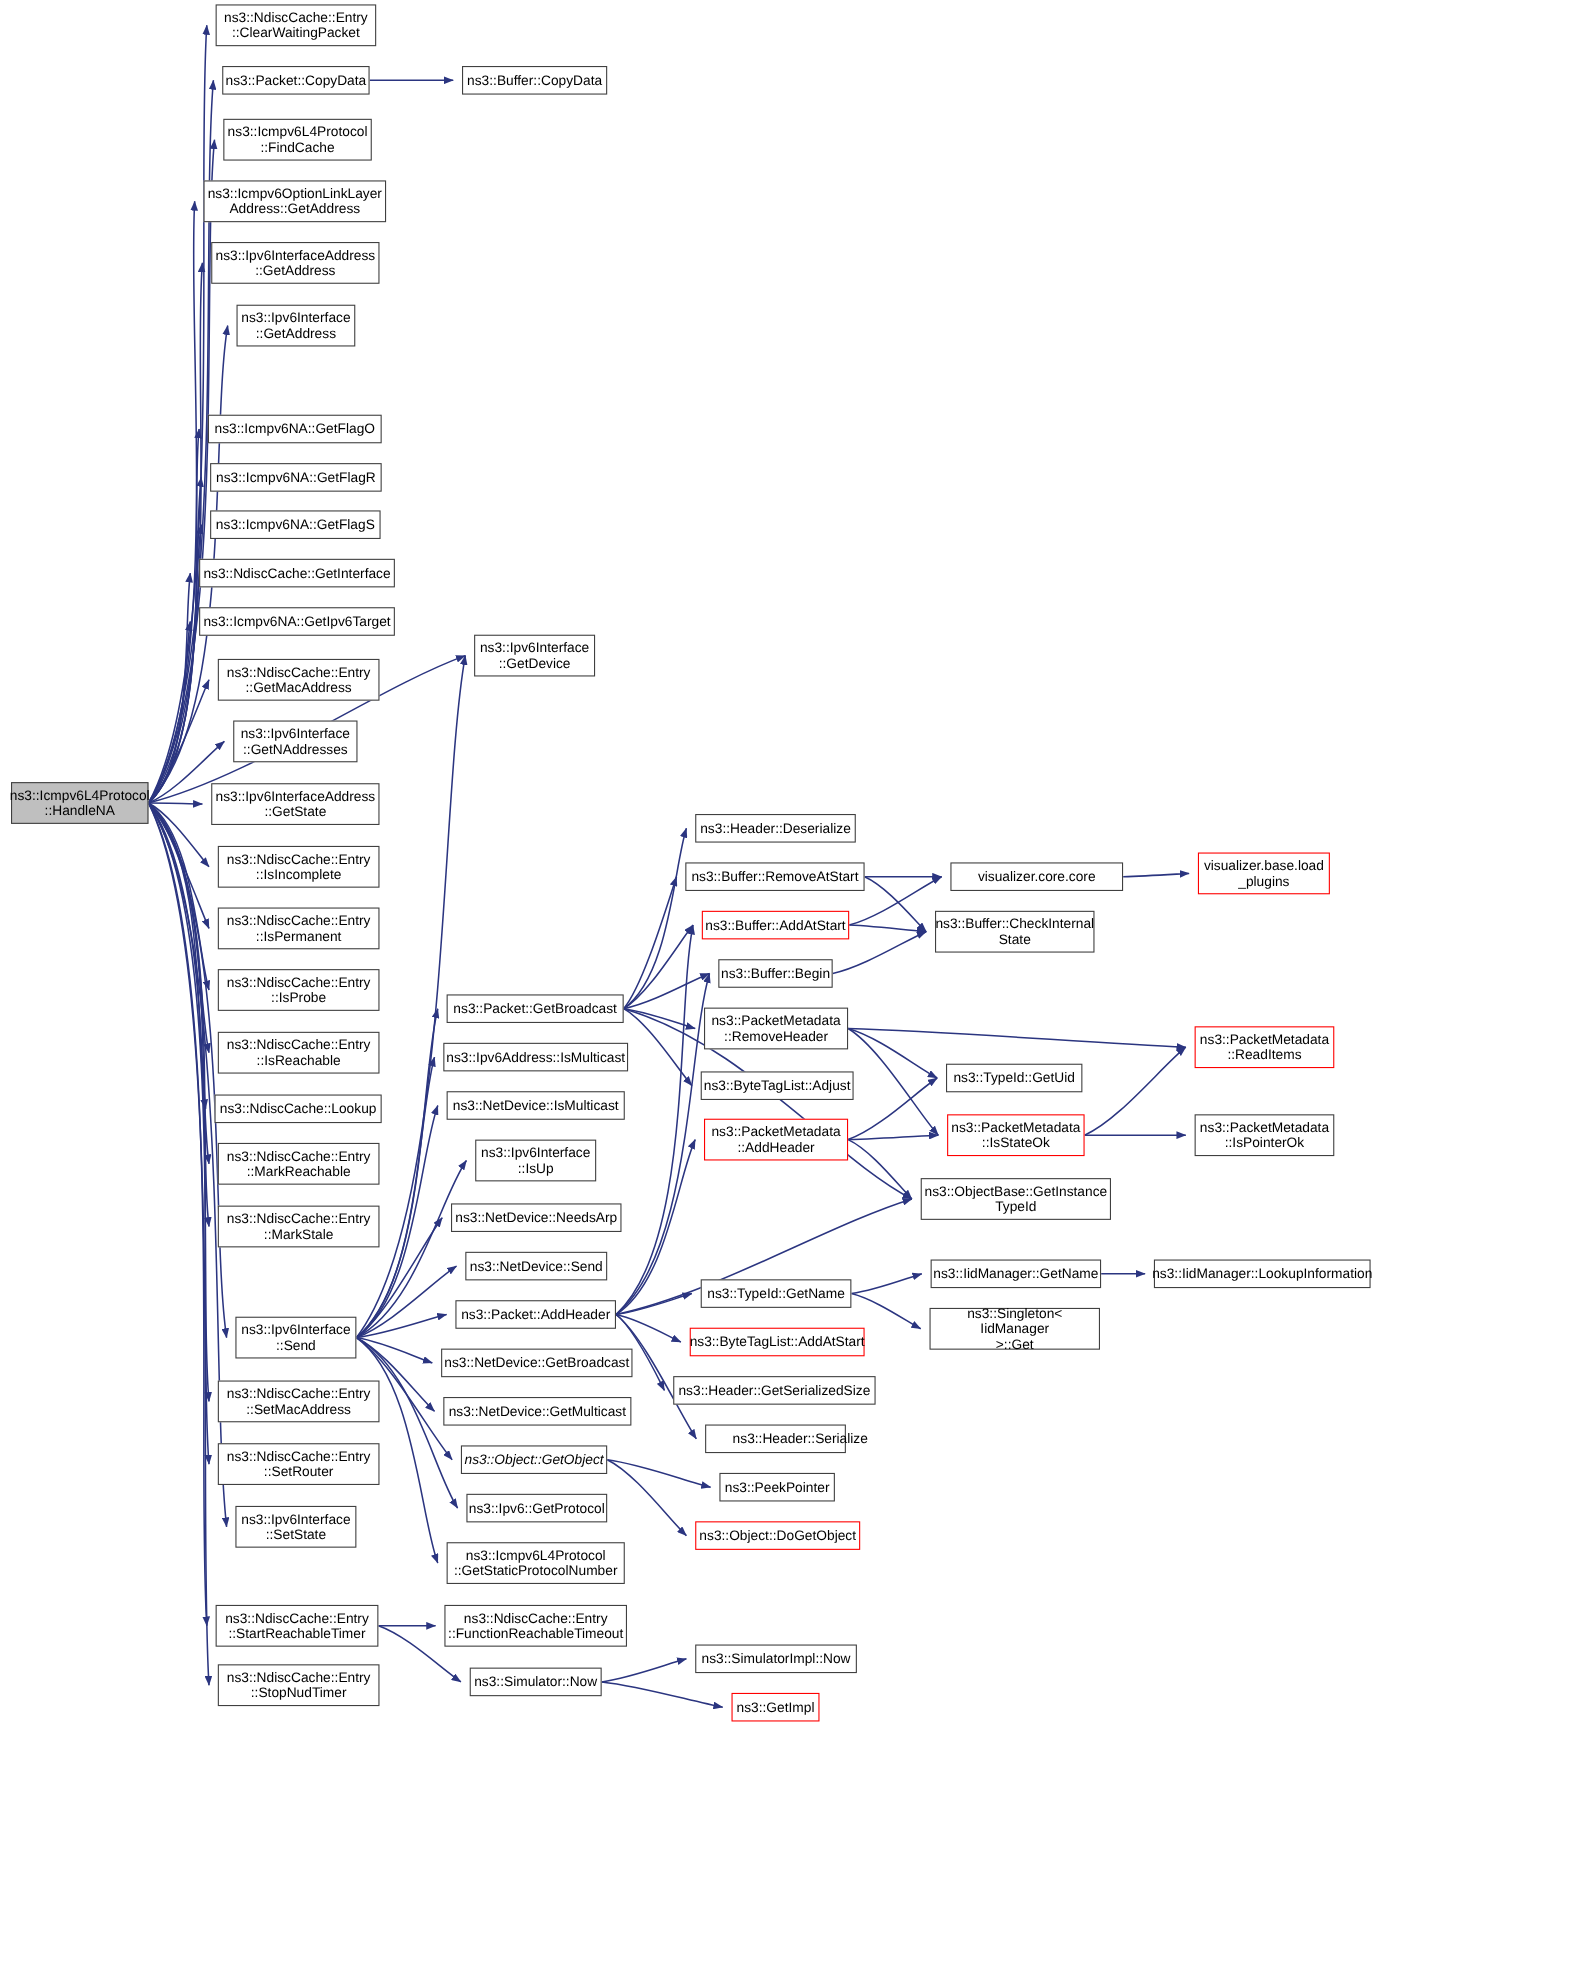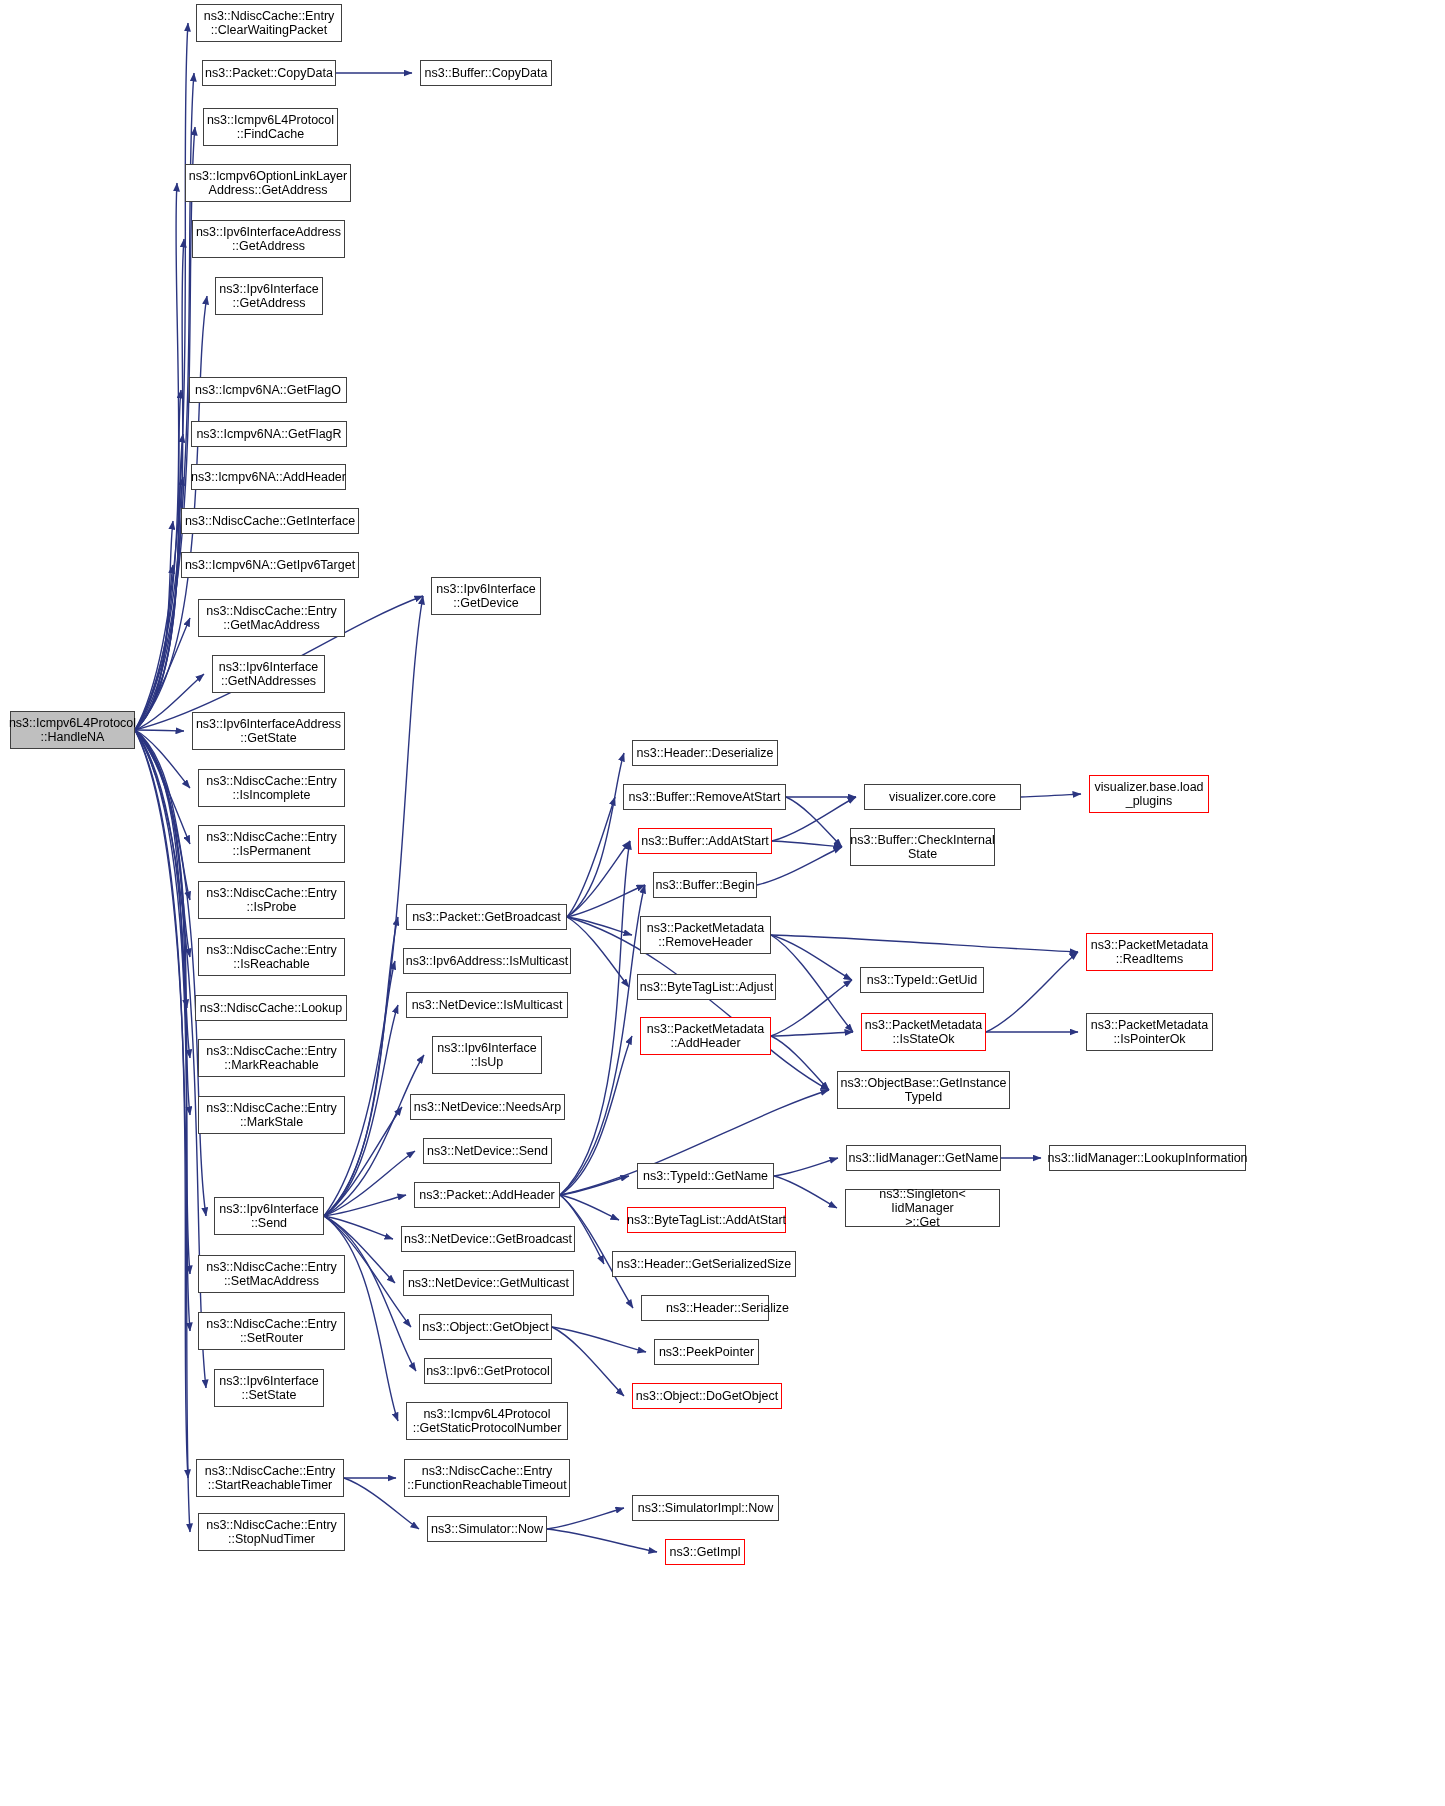--- a/index.html
+++ b/index.html
@@ -115,21 +115,21 @@
       <div class="node" style="left: 203px; top: 108px; width: 135px; height: 38px;">ns3::Icmpv6L4Protocol
 ::FindCache</div>
       <div class="node" style="left: 185px; top: 164px; width: 166px; height: 38px;">ns3::Icmpv6OptionLinkLayer
 Address::GetAddress</div>
       <div class="node" style="left: 192px; top: 220px; width: 153px; height: 38px;">ns3::Ipv6InterfaceAddress
 ::GetAddress</div>
       <div class="node" style="left: 215px; top: 277px; width: 108px; height: 38px;">ns3::Ipv6Interface
 ::GetAddress</div>
       <div class="node" style="left: 189px; top: 377px; width: 158px; height: 26px;">ns3::Icmpv6NA::GetFlagO</div>
       <div class="node" style="left: 191px; top: 421px; width: 156px; height: 26px;">ns3::Icmpv6NA::GetFlagR</div>
-      <div class="node" style="left: 191px; top: 464px; width: 155px; height: 26px;">ns3::Icmpv6NA::AddHeader</div>
+      <div class="node" style="left: 191px; top: 464px; width: 155px; height: 26px;">ns3::Icmpv6NA::GetFlagS</div>
       <div class="node" style="left: 181px; top: 508px; width: 178px; height: 26px;">ns3::NdiscCache::GetInterface</div>
       <div class="node" style="left: 181px; top: 552px; width: 178px; height: 26px;">ns3::Icmpv6NA::GetIpv6Target</div>
       <div class="node" style="left: 198px; top: 599px; width: 147px; height: 38px;">ns3::NdiscCache::Entry
 ::GetMacAddress</div>
       <div class="node" style="left: 212px; top: 655px; width: 113px; height: 38px;">ns3::Ipv6Interface
 ::GetNAddresses</div>
       <div class="node" style="left: 192px; top: 712px; width: 153px; height: 38px;">ns3::Ipv6InterfaceAddress
 ::GetState</div>
       <div class="node" style="left: 198px; top: 769px; width: 147px; height: 38px;">ns3::NdiscCache::Entry
 ::IsIncomplete</div>
@@ -161,21 +161,21 @@
       <div class="node" style="left: 406px; top: 904px; width: 161px; height: 26px;">ns3::Packet::GetBroadcast</div>
       <div class="node" style="left: 403px; top: 948px; width: 168px; height: 26px;">ns3::Ipv6Address::IsMulticast</div>
       <div class="node" style="left: 406px; top: 992px; width: 162px; height: 26px;">ns3::NetDevice::IsMulticast</div>
       <div class="node" style="left: 432px; top: 1036px; width: 110px; height: 38px;">ns3::Ipv6Interface
 ::IsUp</div>
       <div class="node" style="left: 410px; top: 1094px; width: 155px; height: 26px;">ns3::NetDevice::NeedsArp</div>
       <div class="node" style="left: 423px; top: 1138px; width: 129px; height: 26px;">ns3::NetDevice::Send</div>
       <div class="node" style="left: 414px; top: 1182px; width: 146px; height: 26px;">ns3::Packet::AddHeader</div>
       <div class="node" style="left: 401px; top: 1226px; width: 174px; height: 26px;">ns3::NetDevice::GetBroadcast</div>
       <div class="node" style="left: 403px; top: 1270px; width: 171px; height: 26px;">ns3::NetDevice::GetMulticast</div>
-      <div class="node" style="left: 419px; top: 1314px; width: 133px; height: 26px;">ns3::Object::GetObject</div>
+      <div class="node" style="left: 419px; top: 1314px; width: 133px; height: 26px; font-style: italic;">ns3::Object::GetObject</div>
       <div class="node" style="left: 424px; top: 1358px; width: 128px; height: 26px;">ns3::Ipv6::GetProtocol</div>
       <div class="node" style="left: 406px; top: 1402px; width: 162px; height: 38px;">ns3::Icmpv6L4Protocol
 ::GetStaticProtocolNumber</div>
       <div class="node" style="left: 404px; top: 1459px; width: 166px; height: 38px;">ns3::NdiscCache::Entry
 ::FunctionReachableTimeout</div>
       <div class="node" style="left: 427px; top: 1516px; width: 120px; height: 26px;">ns3::Simulator::Now</div>
       <div class="node" style="left: 632px; top: 740px; width: 146px; height: 26px;">ns3::Header::Deserialize</div>
       <div class="node" style="left: 623px; top: 784px; width: 163px; height: 26px;">ns3::Buffer::RemoveAtStart</div>
       <div class="node warn" style="left: 638px; top: 828px; width: 134px; height: 26px;">ns3::Buffer::AddAtStart</div>
       <div class="node" style="left: 653px; top: 872px; width: 104px; height: 26px;">ns3::Buffer::Begin</div>

